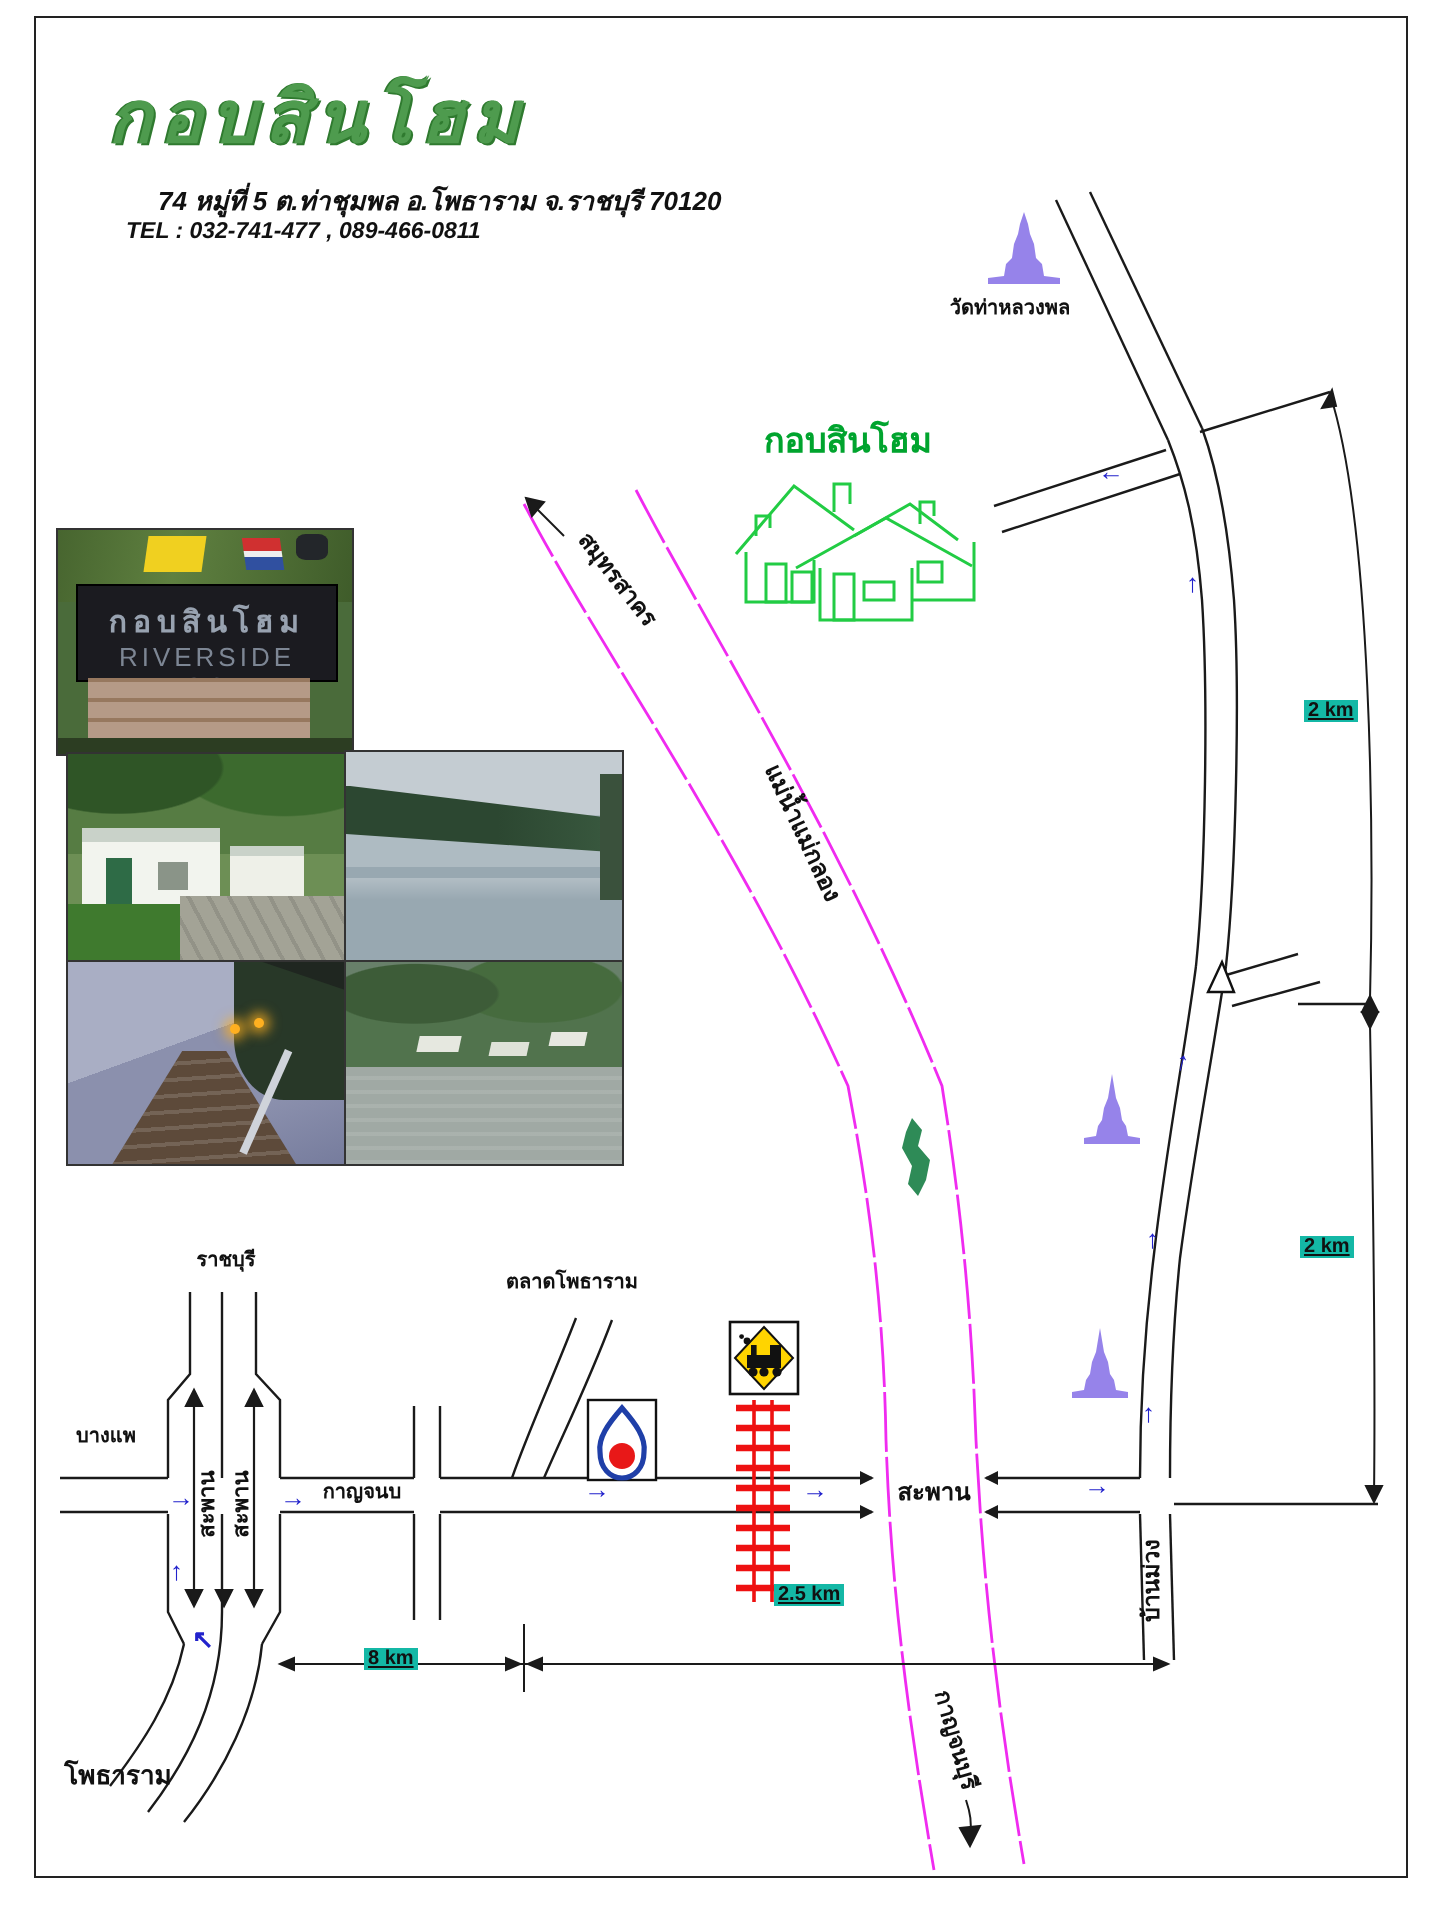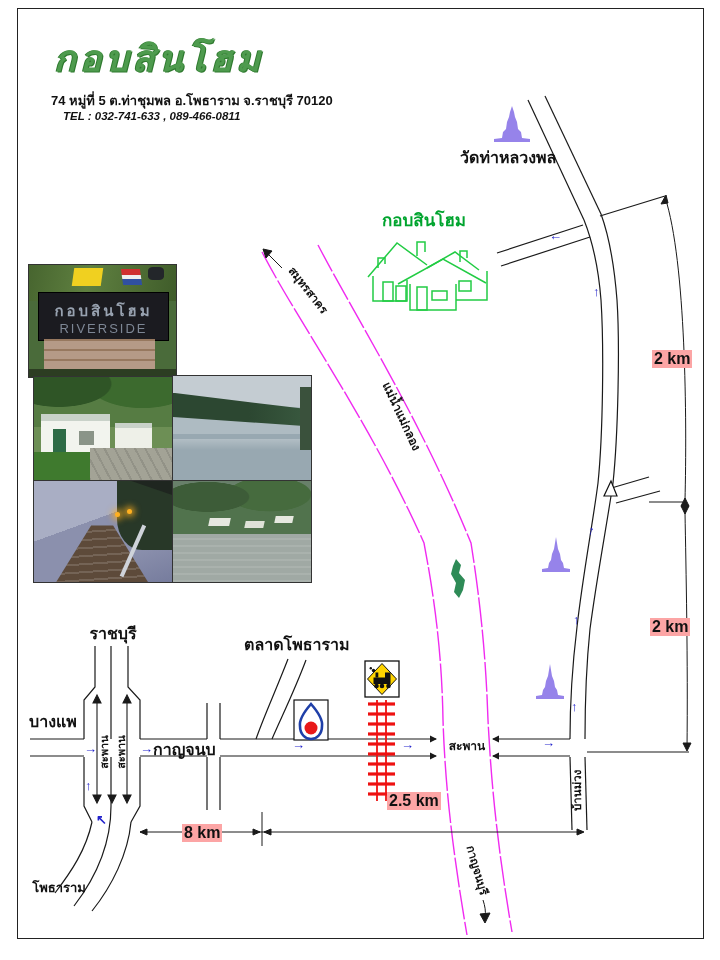--- a/index.html
+++ b/index.html
@@ -3,26 +3,26 @@
 <meta charset="utf-8">
 <style>
   html,body{margin:0;padding:0;background:#fff;}
   #page{position:relative;width:720px;height:960px;background:#fff;overflow:hidden;
         font-family:"Liberation Sans",sans-serif;}
   #frame{position:absolute;left:17px;top:8px;width:685px;height:929px;border:1px solid #222;}
   .abs{position:absolute;}
   
   #title{left:54px;top:30px;font-size:36px;font-weight:bold;font-style:italic;
          color:#4E9B4E;letter-spacing:4px;text-shadow:1px 1px 0 #2F7A2F,-1px 0 0 #2F7A2F;}
-  #addr{left:51px;top:90px;font-size:13px;font-weight:bold;color:#111;}
+  #addr{left:79px;top:90px;font-size:13px;font-weight:bold;font-style:italic;color:#111;}
   #tel{left:63px;top:110px;font-size:11.5px;font-weight:bold;font-style:italic;color:#111;}
   
-  .lbl{font-size:16px;font-weight:bold;color:#111;text-align:center;line-height:1.1;white-space:nowrap;}
+  .lbl{font-size:10px;font-weight:bold;color:#111;text-align:center;line-height:1.1;white-space:nowrap;}
   .rot{transform-origin:center center;}
-  .onLine{background:#fca5a5;padding:0 2px;}
+  .onLine{background:#14b8a6;padding:0 2px;text-decoration:underline;}
   .green{color:#00A42E;}
   .arrow{font-size:13px;font-weight:bold;color:#2222CC;line-height:1;}
   
   .photo{position:absolute;overflow:hidden;border:1px solid #333;}
   .ph-el{position:absolute;}
   #signboard-text1{font-size:15px;font-weight:bold;color:#98a2b0;letter-spacing:3px;text-align:center;}
   #signboard-text2{font-size:13px;color:#7d8694;letter-spacing:2px;text-align:center;}
 </style>
 </head>
 <body>
@@ -232,21 +232,21 @@
   <div class="photo" style="left:172px;top:480px;width:138px;height:101px;background:linear-gradient(#68806a 0 10%,#51734d 10% 52%,#a0a9a4 52%);">
     <div class="ph-el" style="left:0;top:0;width:100%;height:52%;background:radial-gradient(ellipse at 25% 30%,#3d5c38 0 28%,transparent 29%),radial-gradient(ellipse at 70% 25%,#466b3e 0 30%,transparent 31%);"></div>
     <div class="ph-el" style="left:26%;top:37%;width:15%;height:8%;background:#e6e8e0;transform:skewX(-12deg);"></div>
     <div class="ph-el" style="left:52%;top:40%;width:14%;height:7%;background:#dfe2d8;transform:skewX(-12deg);"></div>
     <div class="ph-el" style="left:74%;top:35%;width:13%;height:7%;background:#e6e8e0;transform:skewX(-12deg);"></div>
     <div class="ph-el" style="left:0;top:55%;width:100%;height:45%;background:repeating-linear-gradient(0deg,rgba(255,255,255,.10) 0 2px,transparent 2px 7px);"></div>
   </div>
 
   <div class="abs" id="title">กอบสินโฮม</div>
   <div class="abs" id="addr">74 หมู่ที่ 5 ต.ท่าชุมพล อ.โพธาราม จ.ราชบุรี 70120</div>
-  <div class="abs" id="tel">TEL : 032-741-633 , 089-466-0811</div>
+  <div class="abs" id="tel">TEL : 032-741-477 , 089-466-0811</div>
 
   <div class="abs lbl" style="left:460px;top:149px;width:90px;">วัดท่าหลวงพล</div>
   <div class="abs lbl green" style="left:382px;top:212px;width:84px;font-size:17px;">กอบสินโฮม</div>
   <div class="abs lbl rot" style="left:341px;top:410px;width:120px;transform:rotate(65deg);font-size:12px;">แม่น้ำแม่กลอง</div>
   <div class="abs lbl rot" style="left:268px;top:284px;width:80px;transform:rotate(52deg);font-size:11.5px;">สมุทรสาคร</div>
   <div class="abs lbl rot" style="left:437px;top:864px;width:80px;transform:rotate(74deg);font-size:11.5px;">กาญจนบุรี</div>
   <div class="abs lbl" style="left:244px;top:636px;width:84px;">ตลาดโพธาราม</div>
   <div class="abs lbl" style="left:444px;top:740px;width:46px;font-size:12px;">สะพาน</div>
   <div class="abs lbl rot" style="left:84px;top:746px;width:40px;transform:rotate(-90deg);font-size:11px;">สะพาน</div>
   <div class="abs lbl rot" style="left:101px;top:746px;width:40px;transform:rotate(-90deg);font-size:11px;">สะพาน</div>

